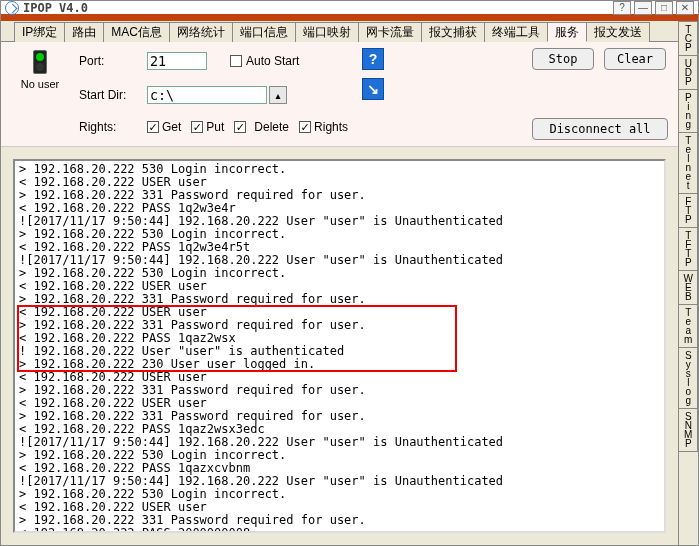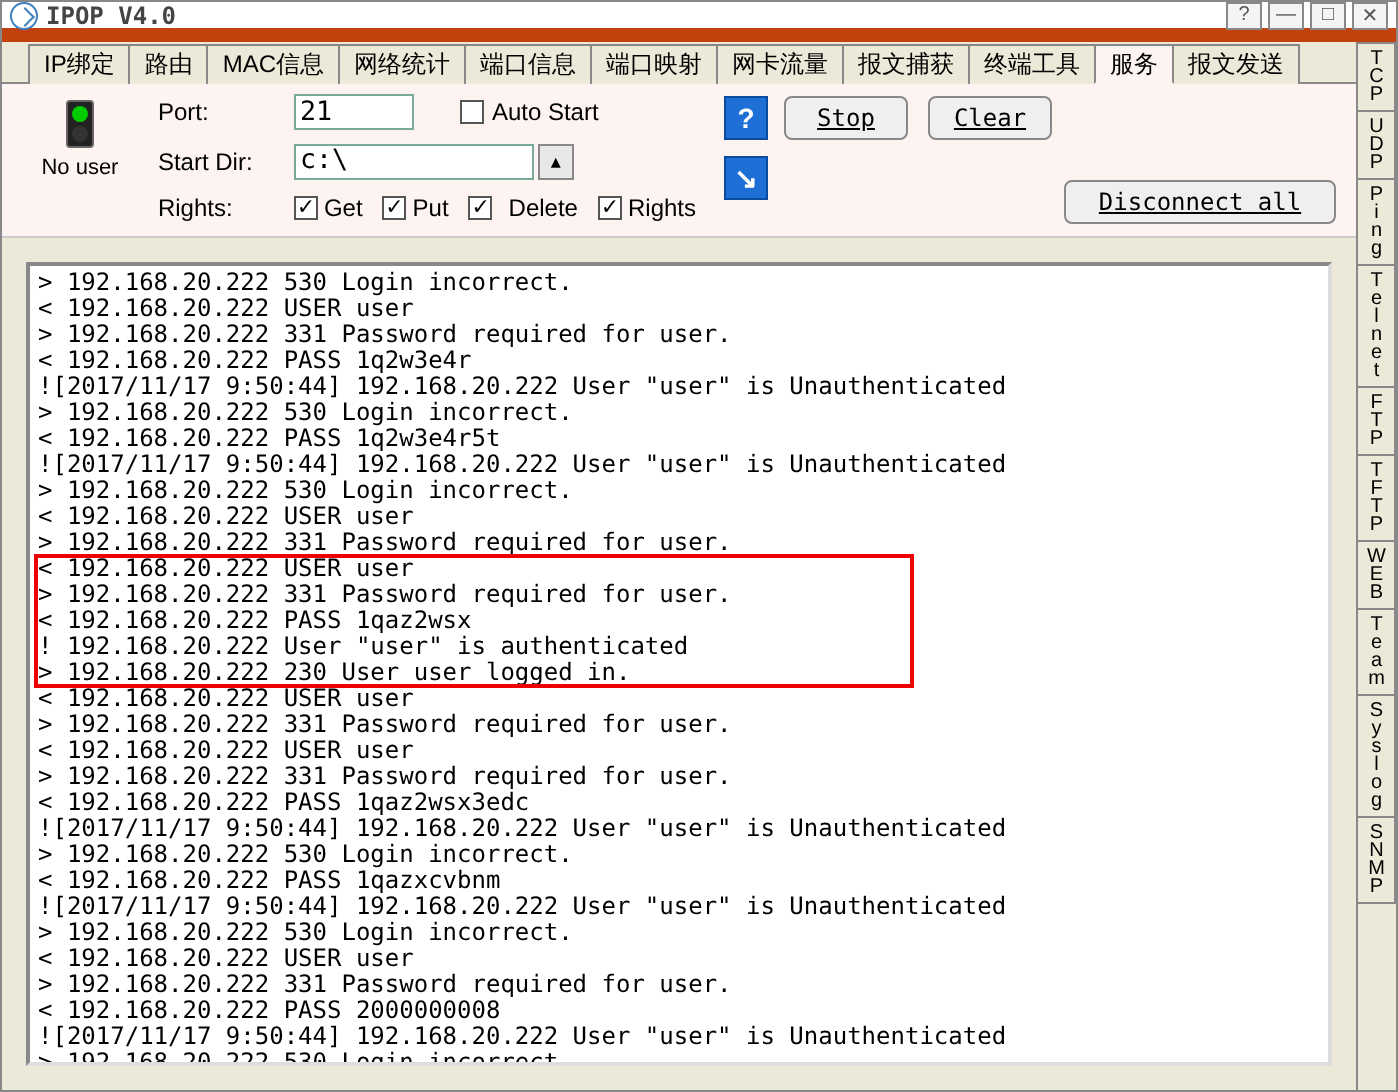--- a/index.html
+++ b/index.html
@@ -35,21 +35,21 @@
   .dirbox { width:120px; }
   .dotbtn { width:18px; height:18px; border:1px solid #888; background:#e8e8e8; display:inline-flex; align-items:center; justify-content:center; margin-left:2px; font-size:10px;}
   .autostart { display:flex; align-items:center; gap:4px;}
   .ck { width:12px; height:12px; border:1px solid #555; display:inline-flex; align-items:center; justify-content:center; font-size:10px; background:#fff;}
   .ck.checked:after { content:"✓"; color:#000; line-height:10px; font-size:11px;}
   .rightsrow { display:flex; gap:10px; align-items:center; }
   
   .iconcol { display:flex; flex-direction:column; gap:8px; padding:2px 8px 0 14px; }
   .iconcol .sq { width:22px; height:22px; background:#1e6fd6; color:#fff; display:flex; align-items:center; justify-content:center; font-weight:bold; border:1px solid #0a4aa0; font-size:14px;}
   
-  .btncol { display:flex; gap:6px; padding-top:2px; margin-left:auto; padding-right:4px;text-decoration:underline;}
+  .btncol { display:flex; flex-direction:column; gap:6px; padding-top:2px; margin-left:auto; padding-right:4px;}
   .btncol .row1 { display:flex; gap:10px;}
   .btn { border:1px solid #888; background:#efefef; border-radius:4px; padding:2px 0; min-width:62px; text-align:center; height:22px; display:flex; align-items:center; justify-content:center; font-family:monospace,"SimSun"; }
   .btnwide { min-width:136px;margin-top:42px; }
   
   .logarea { flex:1; background:#fff; border:2px inset #ddd; margin:12px; overflow:auto; position:relative; font-family: "SimSun", monospace; font-size:12px; line-height:13px; padding:2px 2px 2px 4px; white-space:pre; }
   .logarea::-webkit-scrollbar { width:17px; }
   .logarea::-webkit-scrollbar-track { background:#ece9d8; }
   .logarea::-webkit-scrollbar-thumb { background:#c8c8c8; border:1px solid #888; }
   .redbox { position:absolute; border:2px solid #e00; pointer-events:none; }
   .logpad { height:200px; }

